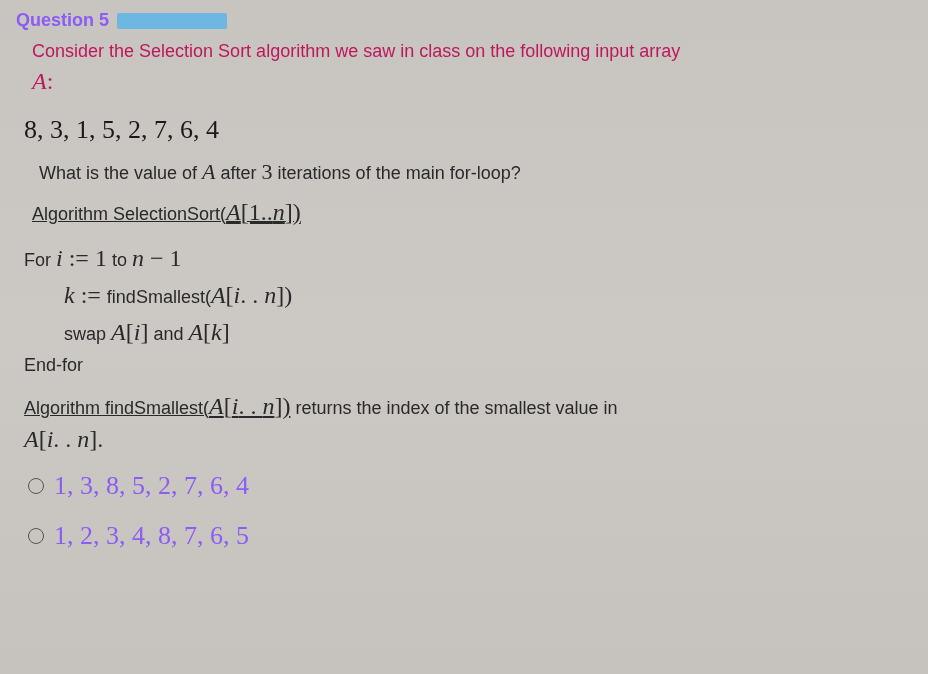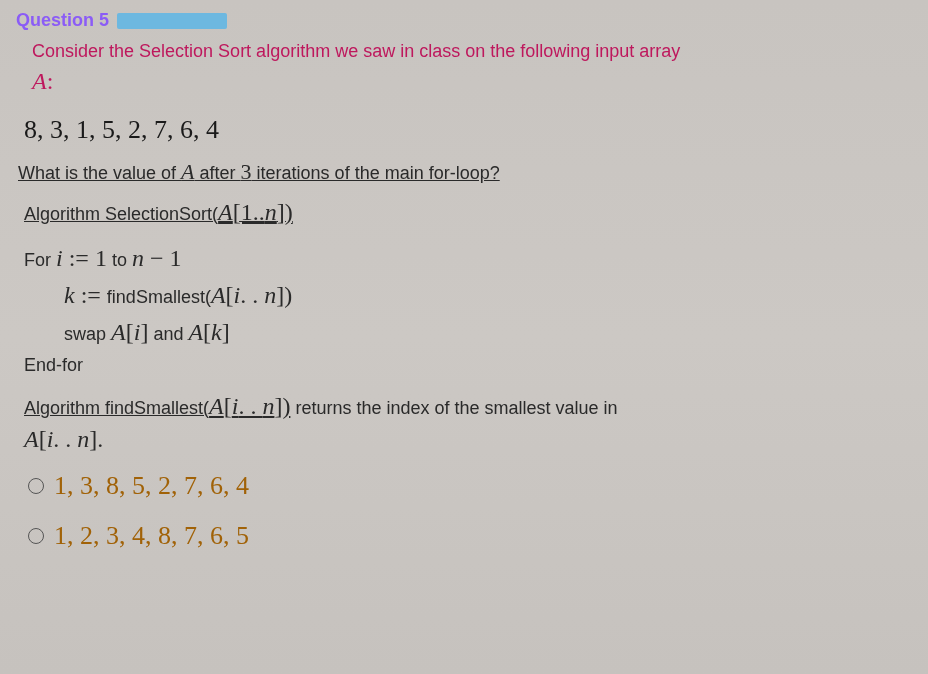--- a/index.html
+++ b/index.html
@@ -50,30 +50,29 @@
       font-size: 24px;
     }
     .array-line {
       font-family: "Times New Roman", Times, serif;
       font-size: 26px;
       color: #1a1a1a;
       margin: 20px 0 14px 8px;
     }
     .question-line {
       font-size: 18px;
-      margin: 0 0 14px 2px;
-      text-decoration: underline;
+      margin: 0 0 14px 23px;
     }
     .question-line .math-var {
       font-size: 22px;
     }
     .alg-title {
       font-size: 18px;
       text-decoration: underline;
-      margin: 0 0 14px 8px;
+      margin: 0 0 14px 16px;
     }
     .alg-title .math-upright, .alg-title .math-var {
       text-decoration: underline;
     }
     .alg-body {
       margin: 0 0 14px 8px;
       font-size: 18px;
       line-height: 1.55;
     }
     .indent1 {
@@ -99,21 +98,21 @@
       width: 16px;
       height: 16px;
       border: 1.5px solid #555;
       border-radius: 50%;
       background: transparent;
       flex-shrink: 0;
     }
     .option-text {
       font-family: "Times New Roman", Times, serif;
       font-size: 26px;
-      color: #a16207;
+      color: #8b5cf6;
     }
     .num3 {
       font-family: "Times New Roman", Times, serif;
       font-size: 22px;
     }
   </style>
 </head>
 <body>
 
 <div class="question-header">

